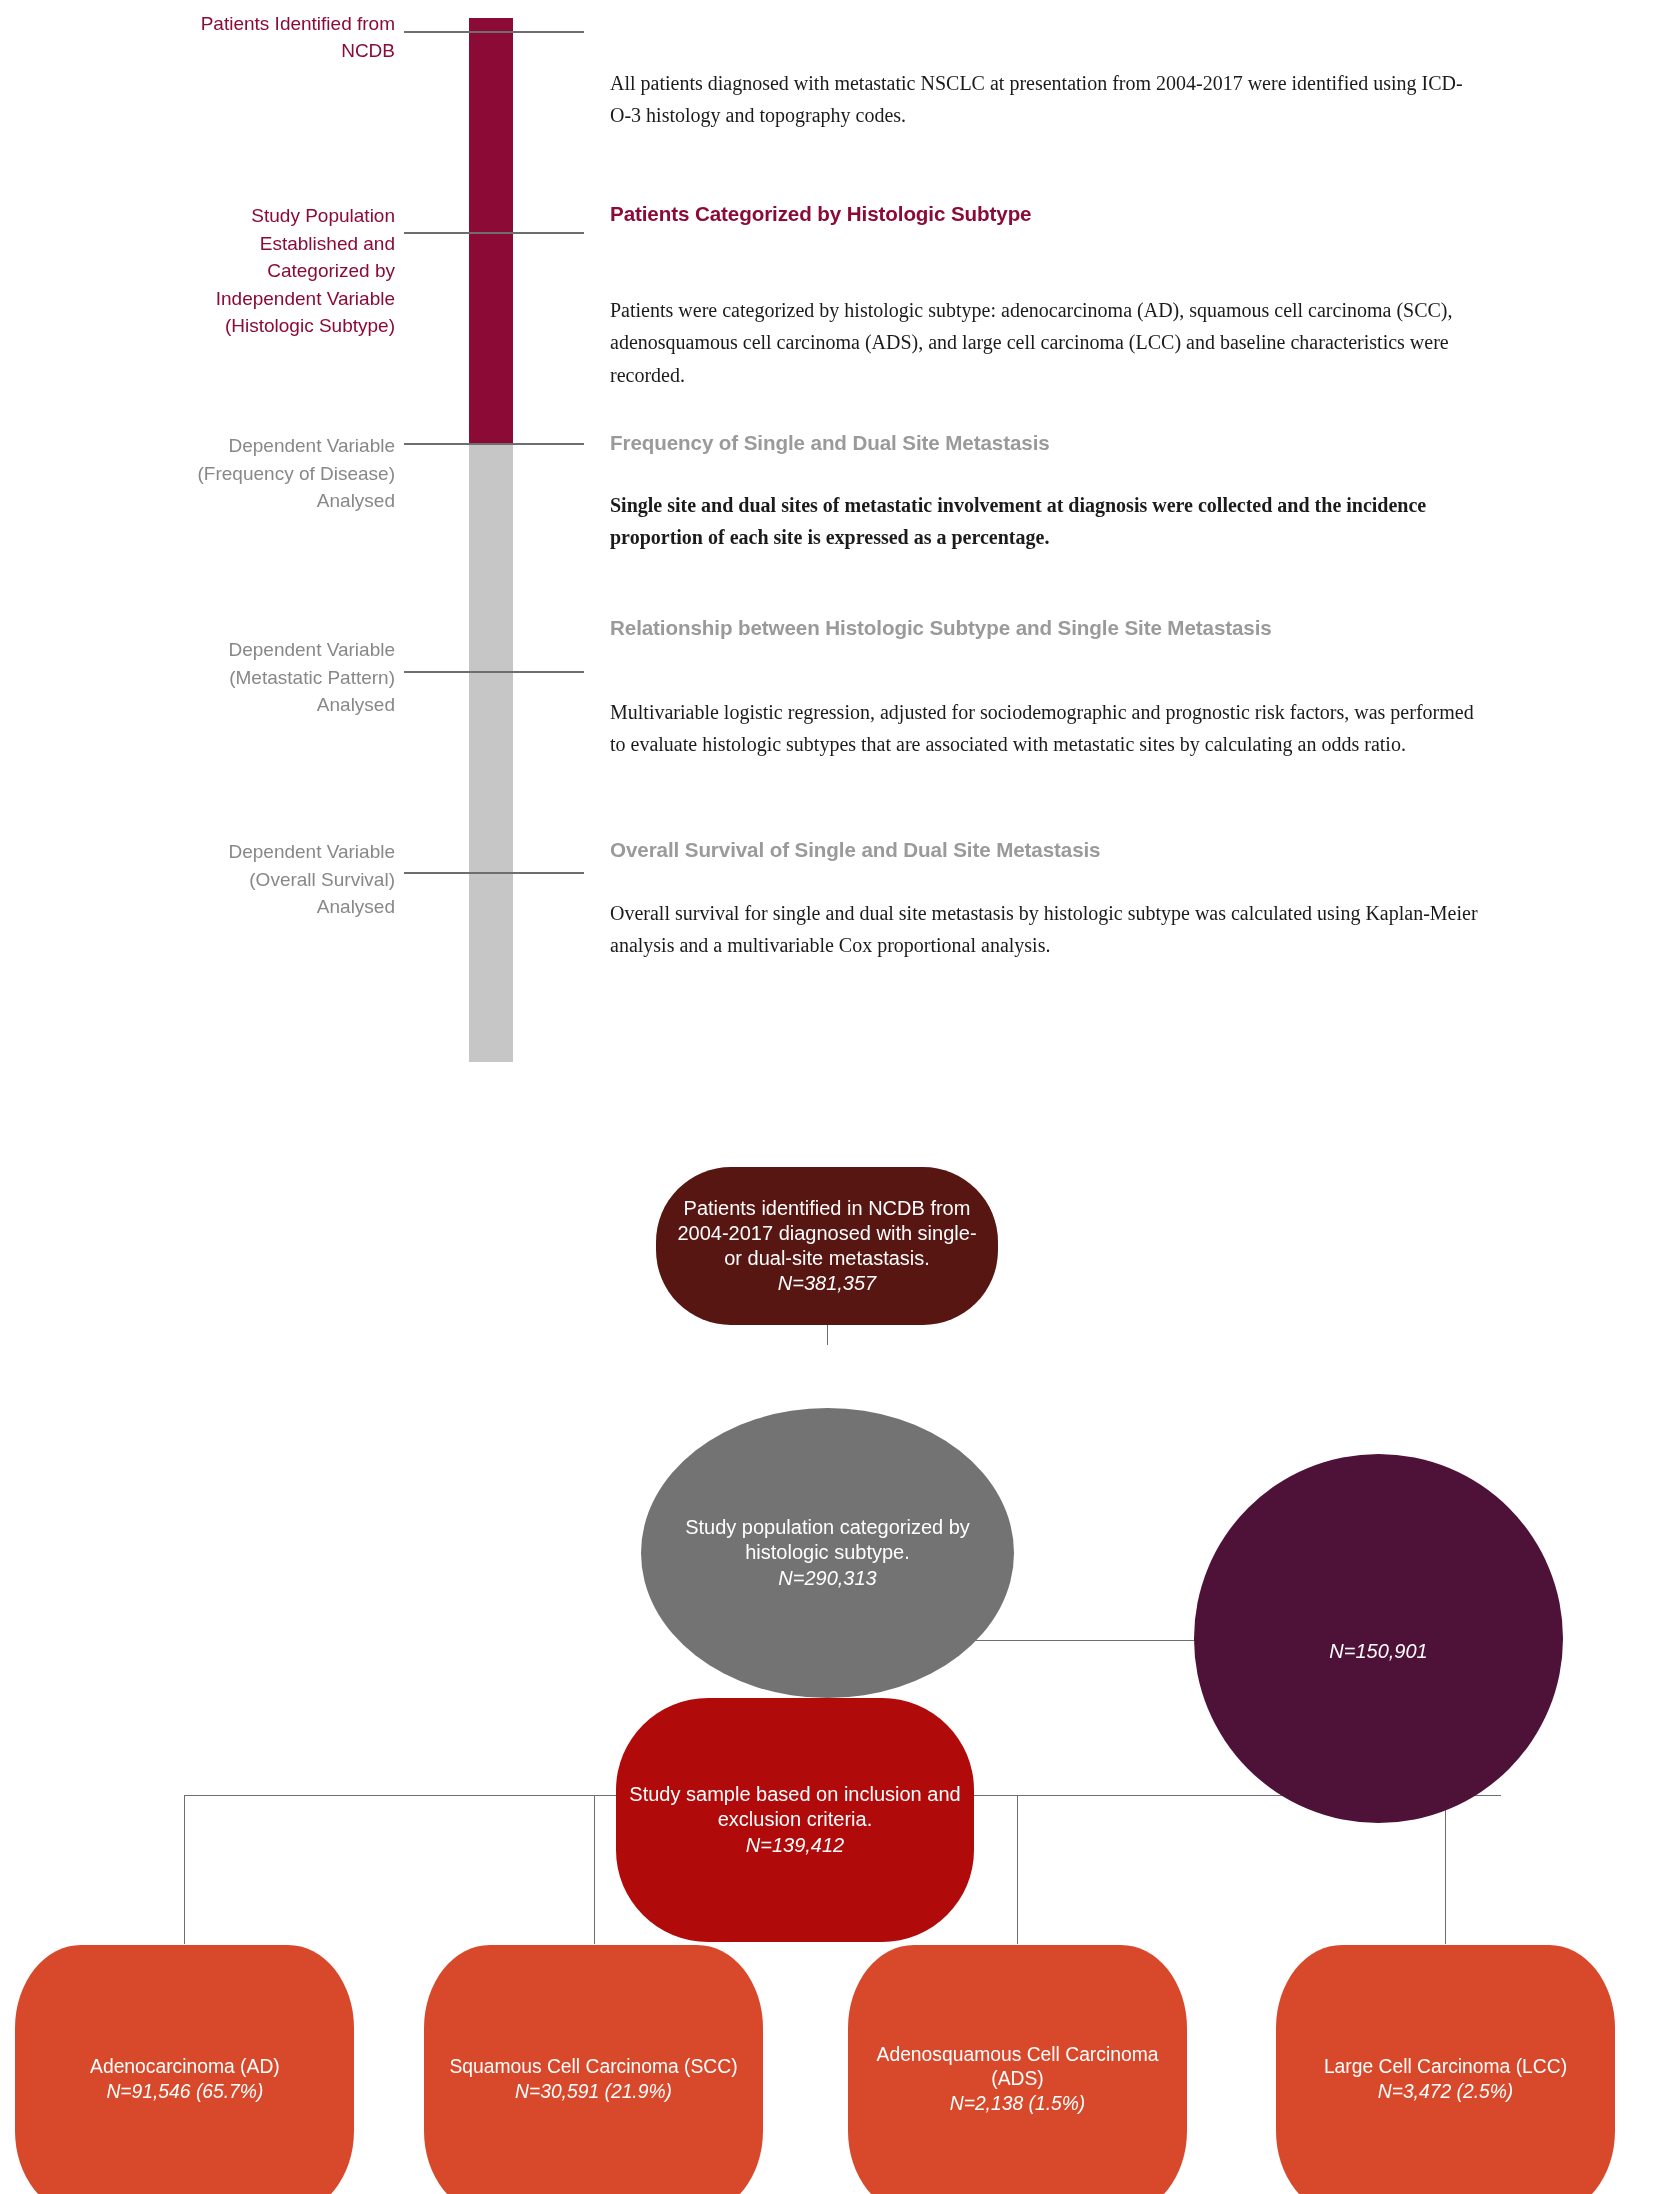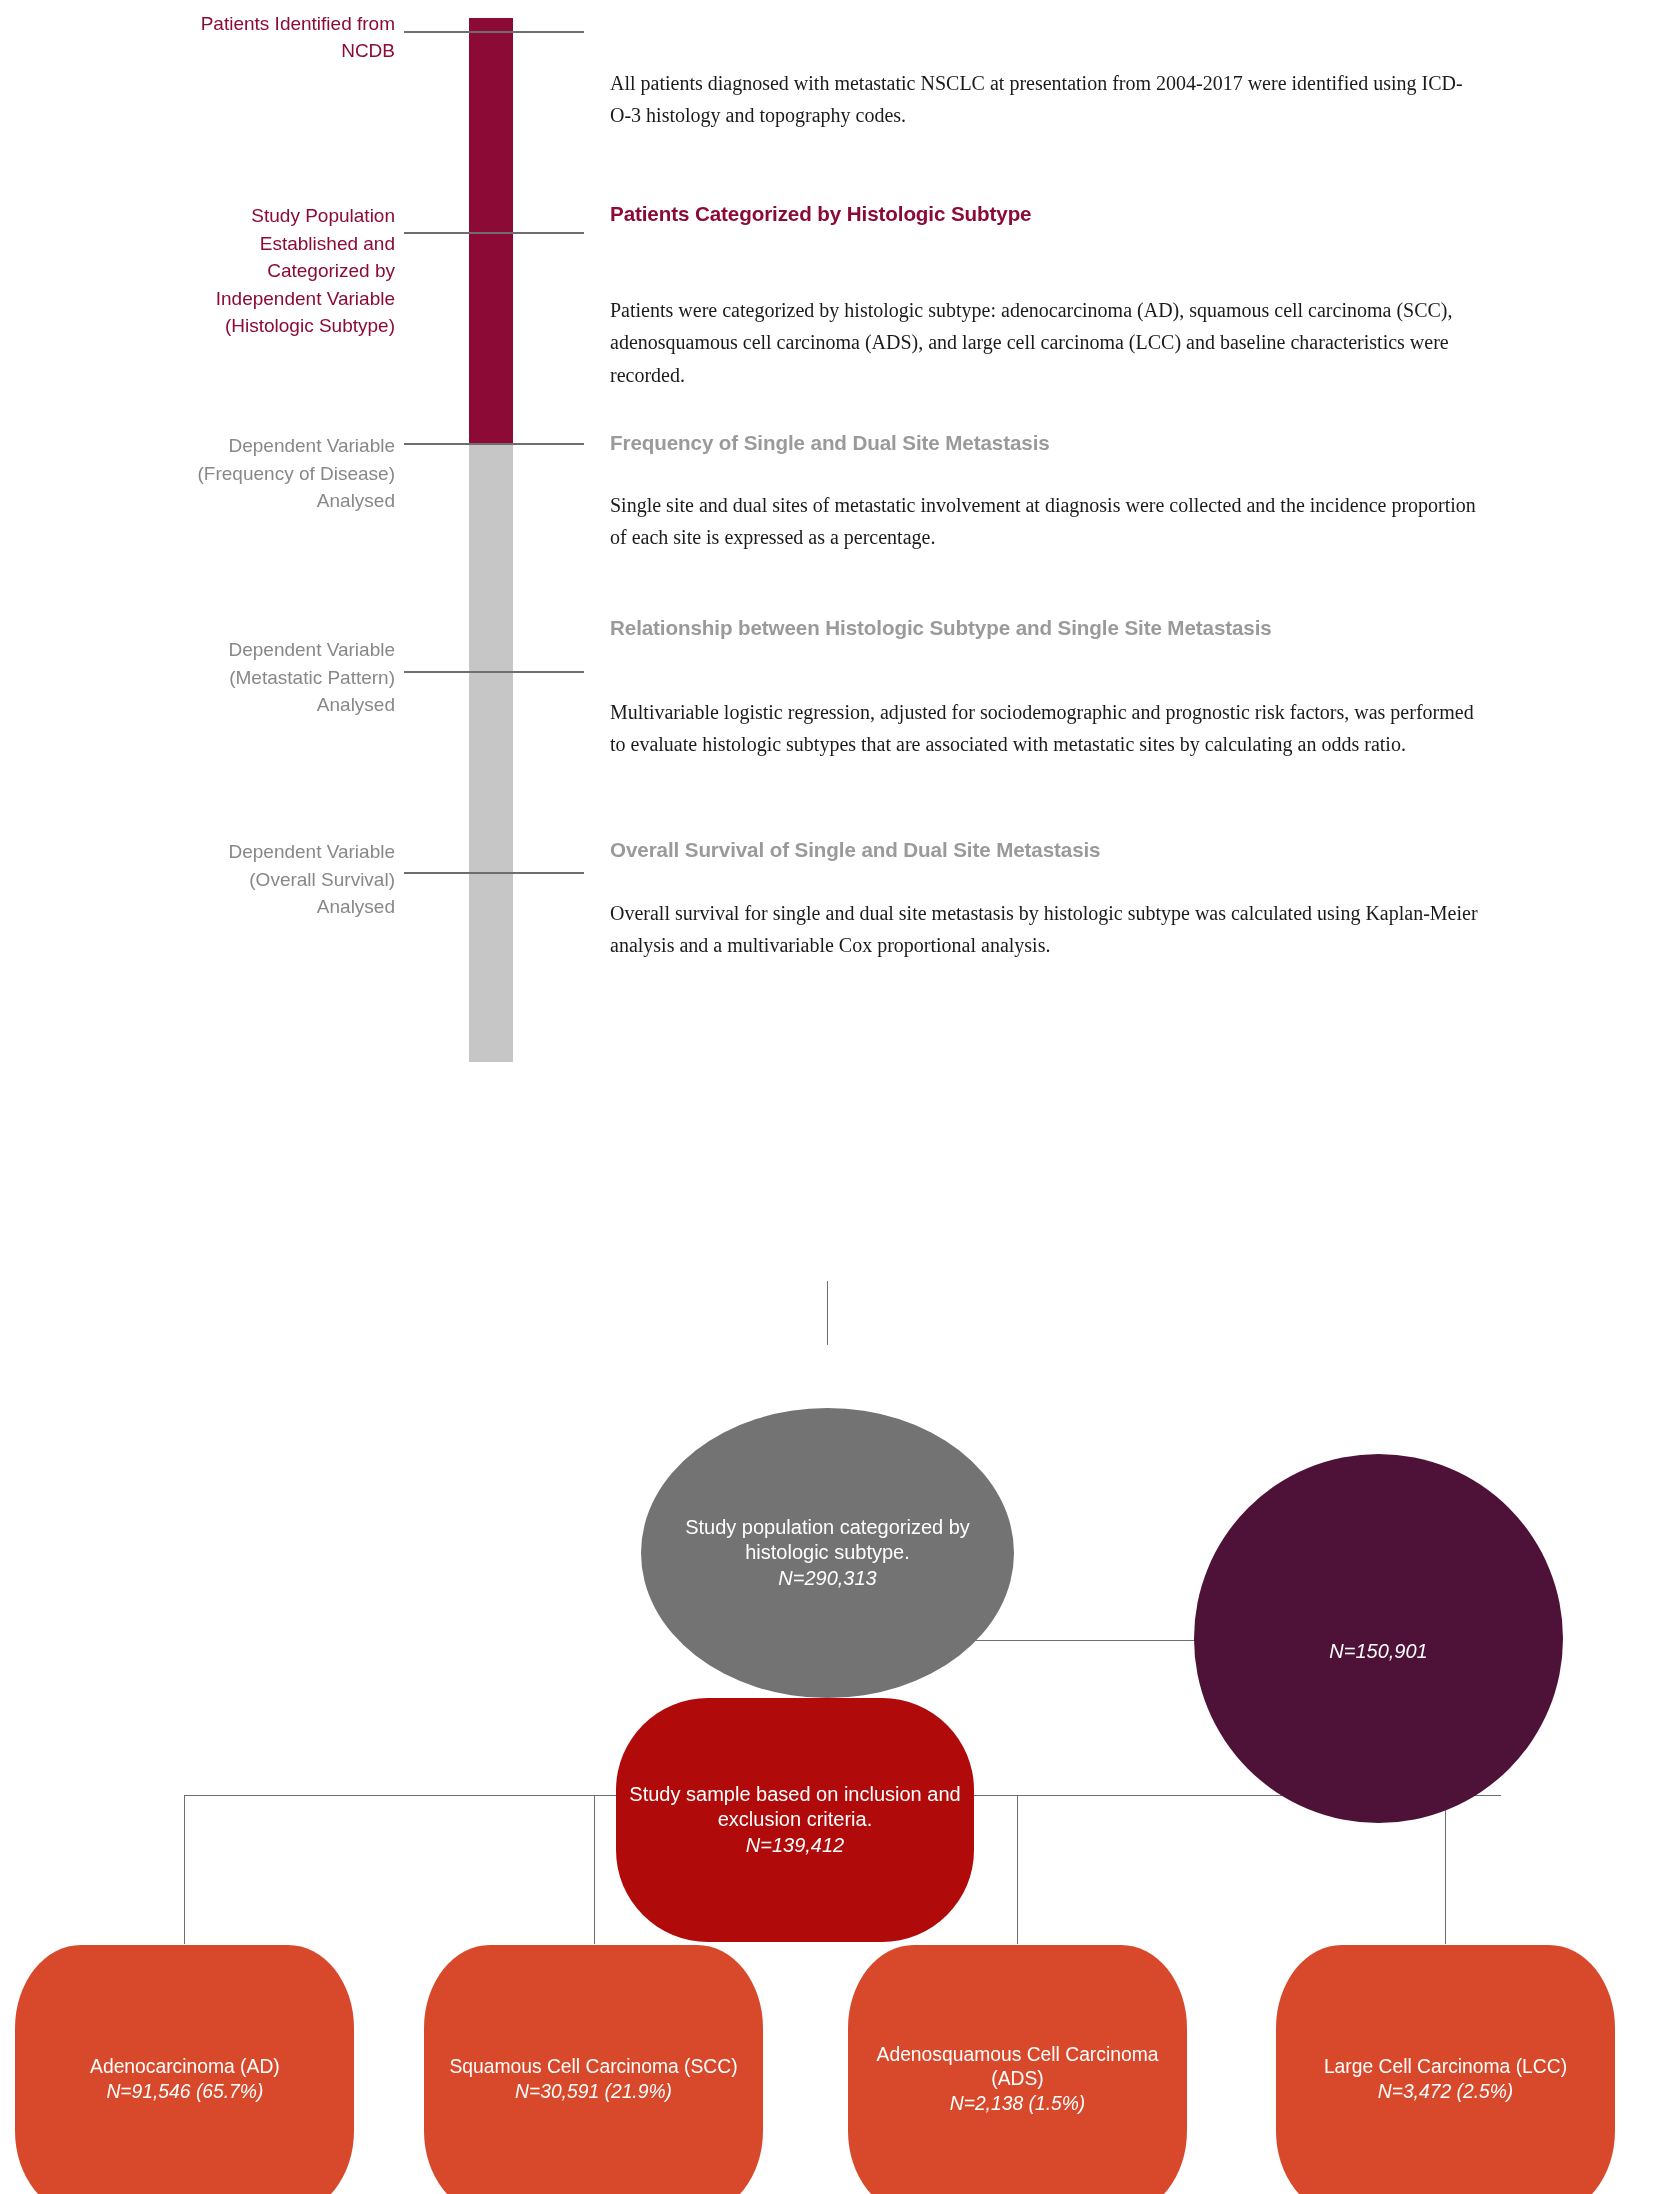--- a/index.html
+++ b/index.html
@@ -64,21 +64,21 @@
   <div class="side-label gray" style="left:123px;top:432px;width:272px;">Dependent Variable<br>(Frequency of Disease)<br>Analysed</div>
   <div class="side-label gray" style="left:123px;top:636px;width:272px;">Dependent Variable<br>(Metastatic Pattern)<br>Analysed</div>
   <div class="side-label gray" style="left:123px;top:838px;width:272px;">Dependent Variable<br>(Overall Survival)<br>Analysed</div>
 
   <div class="sec-body" style="left:610px;top:67px;width:856px;">All patients diagnosed with metastatic NSCLC at presentation from 2004-2017 were identified using ICD-O-3 histology and topography codes.</div>
 
   <div class="sec-head maroon" style="left:610px;top:202px;width:1009px;">Patients Categorized by Histologic Subtype</div>
   <div class="sec-body" style="left:610px;top:267px;width:869px;margin-top:27px;">Patients were categorized by histologic subtype: adenocarcinoma (AD), squamous cell carcinoma (SCC), adenosquamous cell carcinoma (ADS), and large cell carcinoma (LCC) and baseline characteristics were recorded.</div>
 
   <div class="sec-head gray" style="left:610px;top:431px;width:1009px;">Frequency of Single and Dual Site Metastasis</div>
-  <div class="sec-body" style="left:610px;top:489px;width:869px;">Single site and dual sites of metastatic involvement at diagnosis were collected and the incidence proportion of each site is expressed as a percentage.</div>
+  <div class="sec-body" style="left:610px;top:489px;width:869px;font-weight:bold;">Single site and dual sites of metastatic involvement at diagnosis were collected and the incidence proportion of each site is expressed as a percentage.</div>
 
   <div class="sec-head gray" style="left:610px;top:616px;width:1009px;">Relationship between Histologic Subtype and Single Site Metastasis</div>
   <div class="sec-body" style="left:610px;top:696px;width:869px;">Multivariable logistic regression, adjusted for sociodemographic and prognostic risk factors, was performed to evaluate histologic subtypes that are associated with metastatic sites by calculating an odds ratio.</div>
 
   <div class="sec-head gray" style="left:610px;top:838px;width:1009px;">Overall Survival of Single and Dual Site Metastasis</div>
   <div class="sec-body" style="left:610px;top:897px;width:869px;">Overall survival for single and dual site metastasis by histologic subtype was calculated using Kaplan-Meier analysis and a multivariable Cox proportional analysis.</div>
 
 </div>
 
 <div id="flow">
@@ -86,20 +86,26 @@
   <div class="line vline" style="left:827px;top:193px;height:64px;"></div>
   <div class="line vline" style="left:827px;top:485px;height:125px;"></div>
   <div class="line hline" style="left:827px;top:552px;width:413px;"></div>
 
   <div class="line hline" style="left:184px;top:707px;width:1317px;"></div>
   <div class="line vline" style="left:184px;top:707px;height:149px;"></div>
   <div class="line vline" style="left:594px;top:707px;height:149px;"></div>
   <div class="line vline" style="left:1017px;top:707px;height:149px;"></div>
   <div class="line vline" style="left:1445px;top:707px;height:149px;"></div>
 
+  <div class="node n1" style="left:656px;top:79px;width:342px;height:158px;">
+    <div class="txt">
+      <span>Patients identified in NCDB from 2004-2017 diagnosed with single- or dual-site metastasis.</span><br>
+      <span class="nval">N=381,357</span>
+    </div>
+  </div>
 
   <div class="node n2" style="left:641px;top:320px;width:373px;height:290px;">
     <div class="txt">
       <span>Study population categorized by histologic subtype.</span><br>
       <span class="nval">N=290,313</span>
     </div>
   </div>
 
   <div class="node nx" style="left:1194px;top:366px;width:369px;height:369px;">
     <div class="txt">

